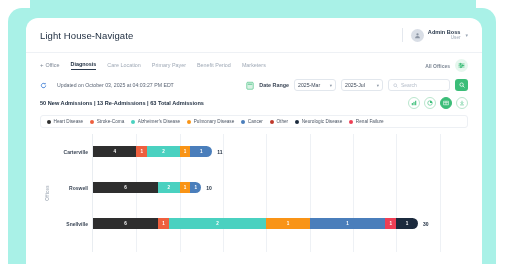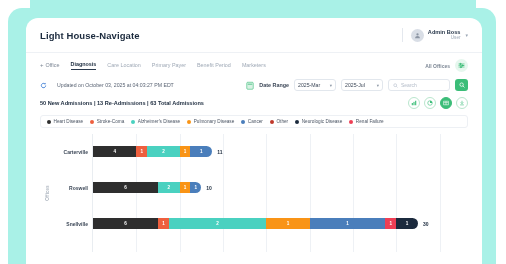--- a/index.html
+++ b/index.html
@@ -51,21 +51,21 @@
   }
 
   
   .header {
     position: relative;
     height: 34px;
     padding: 0 14px;
     display: flex; align-items: center; justify-content: space-between;
   }
   .app-title {
-    font-size: 9.5px; font-weight: bold; color: #1b2a3d;
+    font-size: 9.5px; font-weight: normal; color: #1b2a3d;
     letter-spacing: 0.1px;
   }
   .user-box { display: flex; align-items: center; gap: 4px; }
   .user-divider { width: 1px; height: 14px; background: #e4e8ee; margin-right: 4px; }
   .avatar {
     width: 13px; height: 13px; border-radius: 50%;
     background: #d9dee6; display: flex; align-items: center; justify-content: center;
   }
   .avatar svg { display: block; }
   .user-text { line-height: 1.05; }

